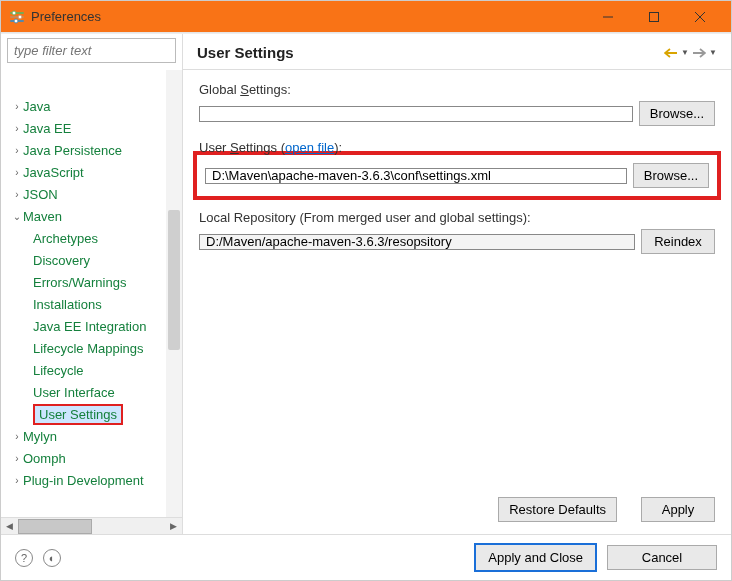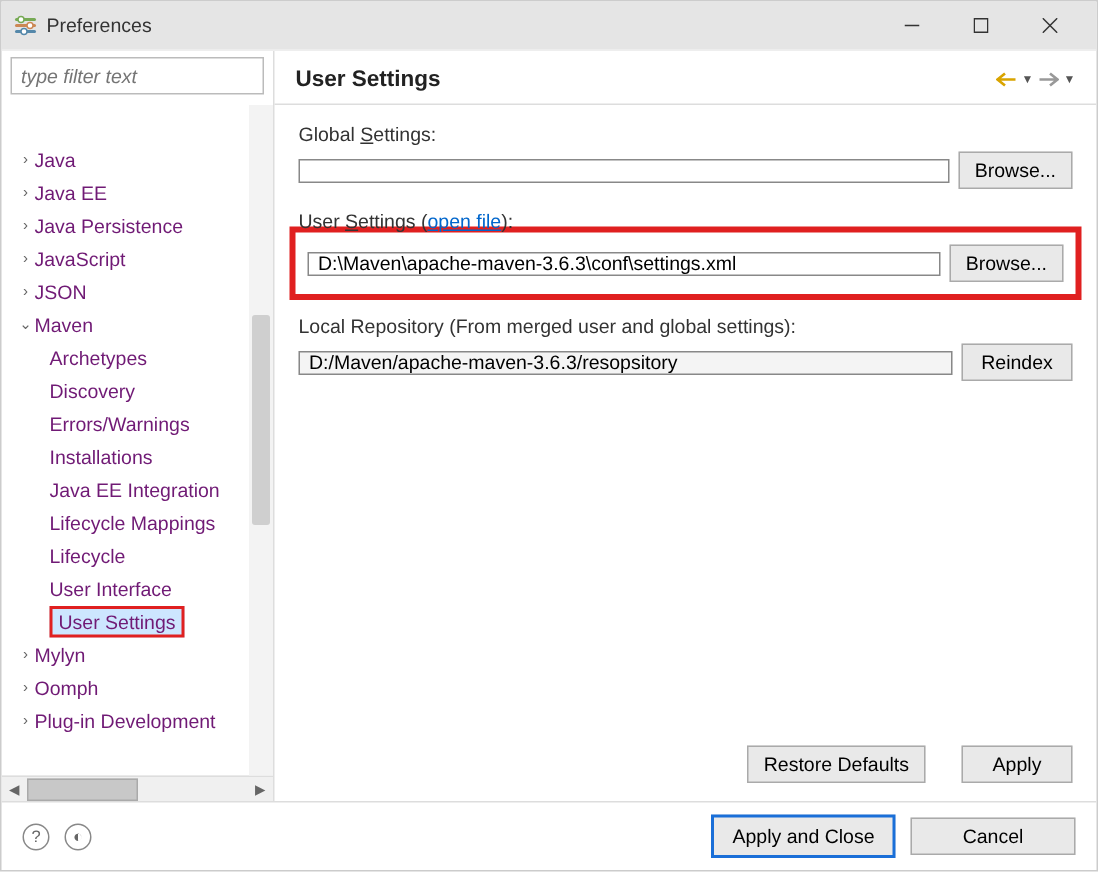--- a/index.html
+++ b/index.html
@@ -1,32 +1,32 @@
 <!DOCTYPE html>
 <html><head>
 <meta charset="utf-8">
 <style>
 * { box-sizing: border-box; margin: 0; padding: 0; font-family: "Segoe UI", Tahoma, sans-serif; font-size: 13px; }
 body { background: #fff; width: 732px; height: 581px; overflow: hidden; border: 1px solid #ccc; display: flex; flex-direction: column; }
 
-.titlebar { height: 32px; display: flex; align-items: center; padding: 0 8px; border-bottom: 1px solid #e5e5e5; background: #e5e5e5; }
+.titlebar { height: 32px; display: flex; align-items: center; padding: 0 8px; border-bottom: 1px solid #e5e5e5; background: #f97316; }
 .titlebar .icon { width: 16px; height: 16px; margin-right: 6px; }
 .titlebar .title { flex: 1; font-size: 13px; color: #333; }
 .titlebar .winbtn { width: 46px; height: 32px; display: flex; align-items: center; justify-content: center; color: #333; cursor: pointer; }
 .titlebar .winbtn svg { width: 10px; height: 10px; }
 
 .main { flex: 1; display: flex; min-height: 0; border-top: 1px solid #eee; }
 
 .sidebar { width: 182px; display: flex; flex-direction: column; border-right: 1px solid #ddd; position: relative; gap: 24px; }
 .filter { margin: 4px 6px 6px 6px; }
 .filter input { width: 100%; border: 1px solid #bbb; padding: 4px 6px; font-size: 13px; color: #888; font-style: italic; }
 .tree { flex: 1; overflow: hidden; padding: 2px 0; }
 .tree-item { display: flex; align-items: center; height: 22px; cursor: pointer; white-space: nowrap; }
 .tree-item .arrow { width: 12px; text-align: center; font-size: 10px; color: #666; }
-.tree-item .label { color: #701a75; }
+.tree-item .label { color: #15803d; }
 .tree-item.depth-0 { padding-left: 10px; }
 .tree-item.depth-1 { padding-left: 20px; }
 .tree-item.selected .label { border: 2px solid #e02020; padding: 1px 4px; background: #cde6ff; display: inline-block; }
 .scrollbar-h { height: 17px; border-top: 1px solid #ddd; display: flex; align-items: center; background: #f0f0f0; }
 .scrollbar-h .sb-btn { width: 17px; height: 17px; display: flex; align-items: center; justify-content: center; color: #666; font-size: 9px; cursor: pointer; }
 .scrollbar-h .sb-track { flex: 1; height: 17px; position: relative; }
 .scrollbar-h .sb-thumb { position: absolute; left: 0; width: 50%; height: 15px; top: 1px; background: #c8c8c8; border: 1px solid #aaa; cursor: pointer; }
 .sidebar-v-scroll { position: absolute; right: 0; top: 36px; bottom: 17px; width: 16px; background: #f3f3f3; }
 .sidebar-v-scroll .thumb { position: absolute; left: 2px; right: 2px; top: 140px; height: 140px; background: #cfcfcf; border-radius: 2px; }
 

